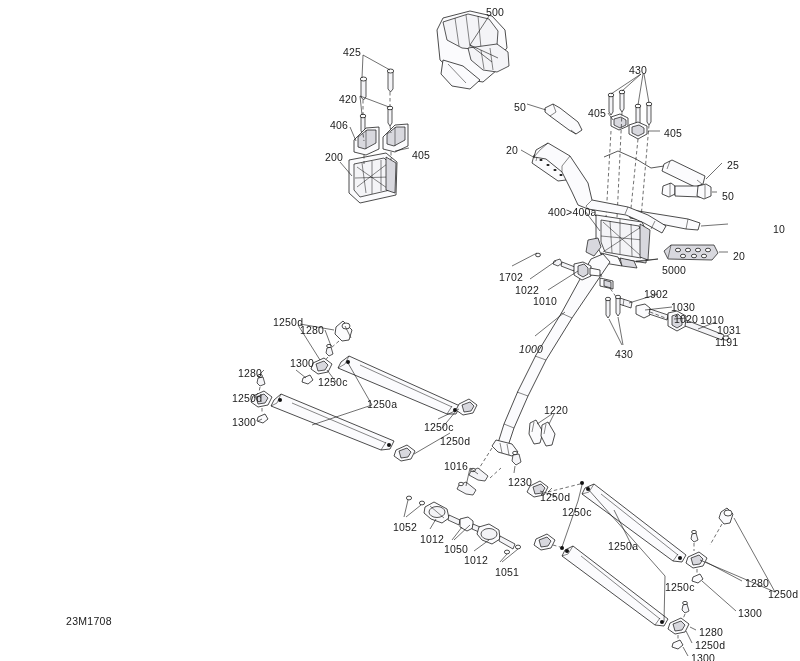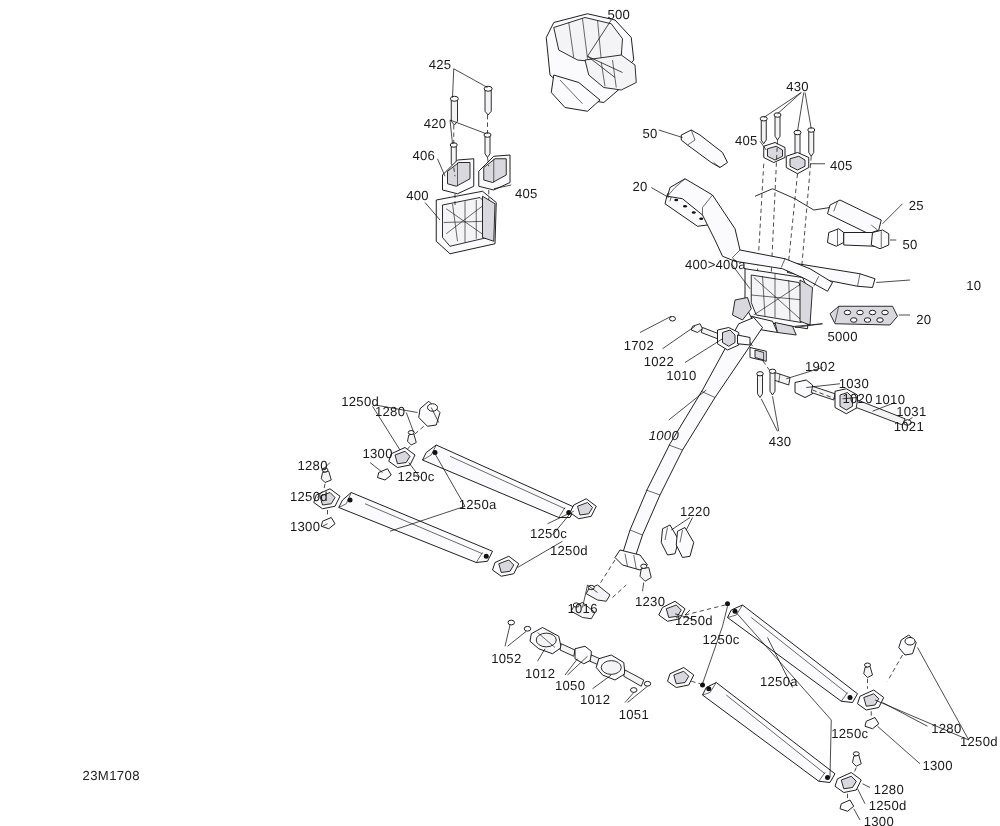--- a/index.html
+++ b/index.html
@@ -472,55 +472,55 @@
       <path class="leader" d="M692 643 L686 631"></path>
       <path class="leader" d="M688 656 L683 647"></path>
     </g>
 
   </svg>
 
   <span class="callout-label" style="left:486px; top:7px;">500</span>
   <span class="callout-label" style="left:343px; top:47px;">425</span>
   <span class="callout-label" style="left:339px; top:76px;margin-top:18px;">420</span>
   <span class="callout-label" style="left:330px; top:120px;">406</span>
-  <span class="callout-label" style="left:325px; top:152px;">400</span>
+  <span class="callout-label" style="left:325px; top:152px;">200</span>
   <span class="callout-label" style="left:412px; top:150px;">405</span>
   <span class="callout-label" style="left:629px; top:65px;">430</span>
   <span class="callout-label" style="left:588px; top:108px;">405</span>
   <span class="callout-label" style="left:664px; top:128px;">405</span>
   <span class="callout-label" style="left:514px; top:102px;">50</span>
   <span class="callout-label" style="left:506px; top:145px;">20</span>
   <span class="callout-label" style="left:727px; top:160px;">25</span>
   <span class="callout-label" style="left:722px; top:191px;">50</span>
   <span class="callout-label" style="left:773px; top:224px;">10</span>
   <span class="callout-label" style="left:733px; top:251px;">20</span>
   <span class="callout-label" style="left:548px; top:207px;">400&gt;400a</span>
   <span class="callout-label" style="left:662px; top:265px;">5000</span>
   <span class="callout-label" style="left:499px; top:272px;">1702</span>
   <span class="callout-label" style="left:515px; top:285px;">1022</span>
   <span class="callout-label" style="left:533px; top:296px;">1010</span>
   <span class="callout-label" style="left:644px; top:289px;">1902</span>
   <span class="callout-label" style="left:660px; top:302px;margin-left:11px;">1030</span>
   <span class="callout-label" style="left:674px; top:314px;">1020</span>
   <span class="callout-label" style="left:700px; top:315px;">1010</span>
   <span class="callout-label" style="left:717px; top:325px;">1031</span>
-  <span class="callout-label" style="left:715px; top:337px;">1021</span>
+  <span class="callout-label" style="left:715px; top:337px;">1191</span>
   <span class="callout-label" style="left:519px; top:344px;font-style:italic;">1000</span>
   <span class="callout-label" style="left:615px; top:349px;">430</span>
   <span class="callout-label" style="left:273px; top:317px;">1250d</span>
   <span class="callout-label" style="left:300px; top:325px;">1280</span>
   <span class="callout-label" style="left:290px; top:358px;">1300</span>
   <span class="callout-label" style="left:318px; top:377px;">1250c</span>
   <span class="callout-label" style="left:238px; top:368px;">1280</span>
   <span class="callout-label" style="left:232px; top:393px;">1250d</span>
   <span class="callout-label" style="left:232px; top:417px;">1300</span>
   <span class="callout-label" style="left:367px; top:399px;">1250a</span>
   <span class="callout-label" style="left:424px; top:422px;">1250c</span>
   <span class="callout-label" style="left:440px; top:436px;">1250d</span>
-  <span class="callout-label" style="left:454px; top:461px;margin-top:21px;">1016</span>
+  <span class="callout-label" style="left:444px; top:461px;">1016</span>
   <span class="callout-label" style="left:508px; top:477px;">1230</span>
   <span class="callout-label" style="left:544px; top:405px;">1220</span>
   <span class="callout-label" style="left:393px; top:522px;">1052</span>
   <span class="callout-label" style="left:420px; top:534px;">1012</span>
   <span class="callout-label" style="left:444px; top:544px;">1050</span>
   <span class="callout-label" style="left:464px; top:555px;">1012</span>
   <span class="callout-label" style="left:495px; top:567px;">1051</span>
   <span class="callout-label" style="left:540px; top:492px;">1250d</span>
   <span class="callout-label" style="left:562px; top:507px;">1250c</span>
   <span class="callout-label" style="left:608px; top:541px;">1250a</span>

